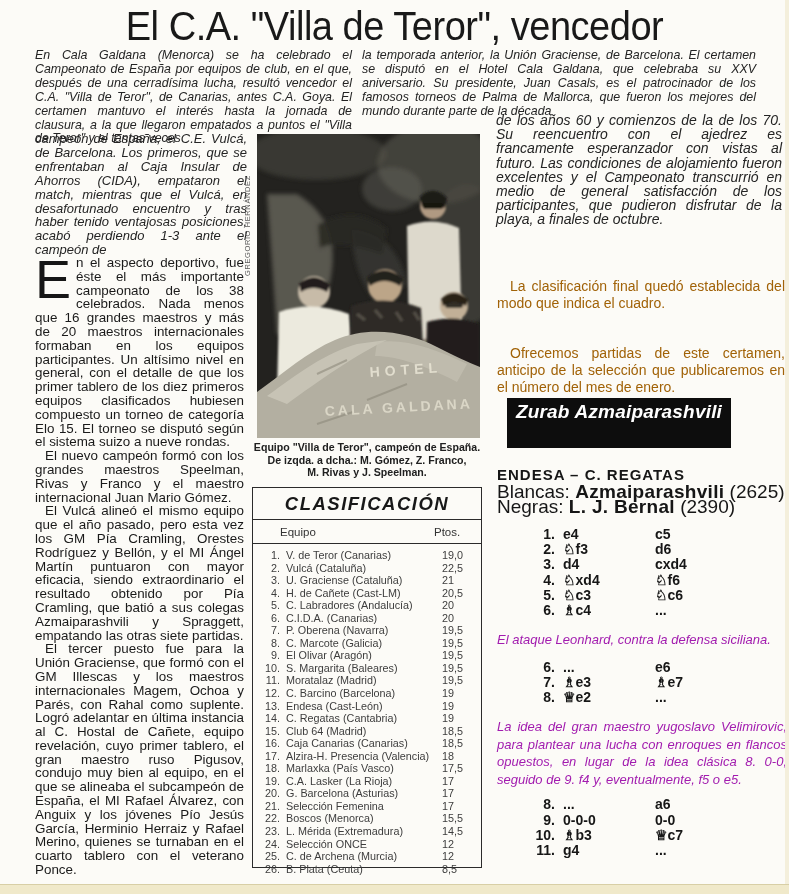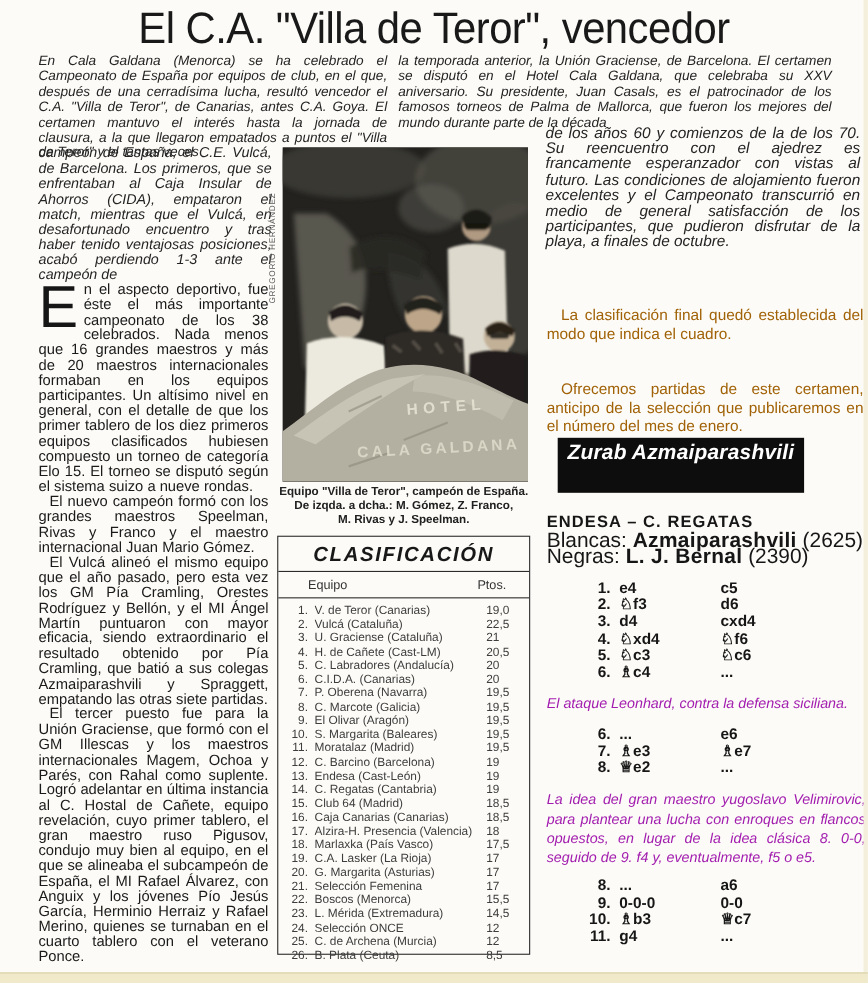--- a/index.html
+++ b/index.html
@@ -294,21 +294,21 @@
           <span class="team">Marlaxka (País Vasco)</span>
           <span class="pts">17,5</span>
         </div>
         <div class="row">
           <span class="rank">19.</span>
           <span class="team">C.A. Lasker (La Rioja)</span>
           <span class="pts">17</span>
         </div>
         <div class="row">
           <span class="rank">20.</span>
-          <span class="team">G. Margarita (Asturias)</span>
+          <span class="team">G. Barcelona (Asturias)</span>
           <span class="pts">17</span>
         </div>
         <div class="row">
           <span class="rank">21.</span>
           <span class="team">Selección Femenina</span>
           <span class="pts">17</span>
         </div>
         <div class="row">
           <span class="rank">22.</span>
           <span class="team">Boscos (Menorca)</span>

